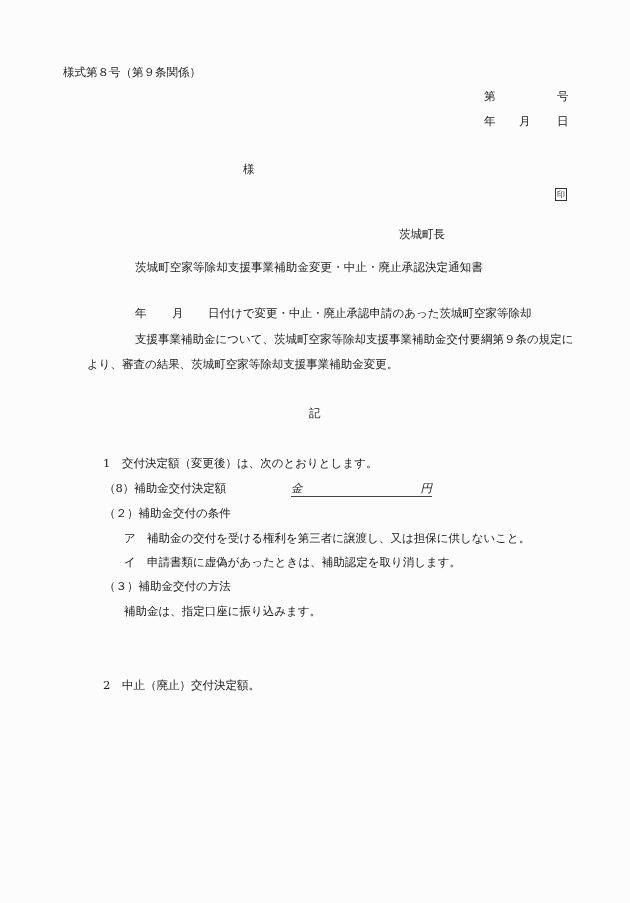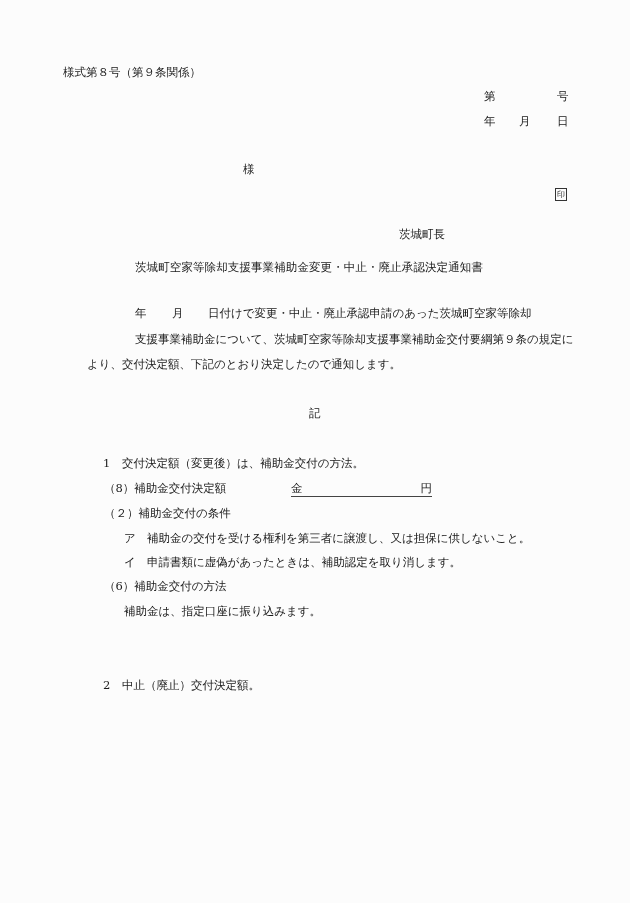--- a/index.html
+++ b/index.html
@@ -25,20 +25,21 @@
     border: 1px solid #333;
     font-size: 8px;
     line-height: 11px;
     text-align: center;
     color: #333;
   }
   .underline-amount {
     display: inline-block;
     border-bottom: 1px solid #444;
     padding-bottom: 1px;
+    font-style: italic;
   }
   .amount-gap { display: inline-block; width: 118px; }
 </style>
 </head>
 <body>
 
 <div>
 
   <div class="abs" style="left:63px; top:39px;margin-top:28px;">様式第８号（第９条関係）</div>
 
@@ -55,41 +56,41 @@
   <div class="abs" style="left:555px; top:188px;">
     <span class="seal">印</span>
   </div>
 
   <div class="abs" style="left:135px; top:262px; letter-spacing:0.1px;">茨城町空家等除却支援事業補助金変更・中止・廃止承認決定通知書</div>
 
   <div class="abs" style="left:135px; top:308px;">年</div>
   <div class="abs" style="left:172px; top:308px;">月</div>
   <div class="abs" style="left:208px; top:308px;">日付けで変更・中止・廃止承認申請のあった茨城町空家等除却</div>
   <div class="abs" style="left:87px; top:334px;margin-left:48px;">支援事業補助金について、茨城町空家等除却支援事業補助金交付要綱第９条の規定に</div>
-  <div class="abs" style="left:87px; top:359px;">より、交付決定額、下記のとおり決定したので通知します。</div>
+  <div class="abs" style="left:87px; top:359px;">より、審査の結果、茨城町空家等除却支援事業補助金変更。</div>
 
   <div class="abs" style="left:309px; top:408px;">記</div>
 
   <div class="abs" style="left:103px; top:458px;">1</div>
-  <div class="abs" style="left:122px; top:458px;">交付決定額（変更後）は、補助金交付の方法。</div>
+  <div class="abs" style="left:122px; top:458px;">交付決定額（変更後）は、次のとおりとします。</div>
 
   <div class="abs" style="left:104px; top:483px;">（8）補助金交付決定額</div>
   <div class="abs" style="left:291px; top:483px;">
     <span class="underline-amount">
       <span>金</span><span class="amount-gap"></span><span>円</span>
     </span>
   </div>
 
   <div class="abs" style="left:104px; top:508px;">（２）補助金交付の条件</div>
 
   <div class="abs" style="left:124px; top:533px;">ア</div>
   <div class="abs" style="left:147px; top:533px;">補助金の交付を受ける権利を第三者に譲渡し、又は担保に供しないこと。</div>
 
   <div class="abs" style="left:124px; top:557px;">イ</div>
   <div class="abs" style="left:147px; top:557px;">申請書類に虚偽があったときは、補助認定を取り消します。</div>
 
-  <div class="abs" style="left:104px; top:581px;">（6）補助金交付の方法</div>
+  <div class="abs" style="left:104px; top:581px;">（３）補助金交付の方法</div>
   <div class="abs" style="left:124px; top:606px;">補助金は、指定口座に振り込みます。</div>
 
   <div class="abs" style="left:103px; top:680px;">2</div>
   <div class="abs" style="left:122px; top:680px;">中止（廃止）交付決定額。</div>
 
 </div>
 
 </body></html>

